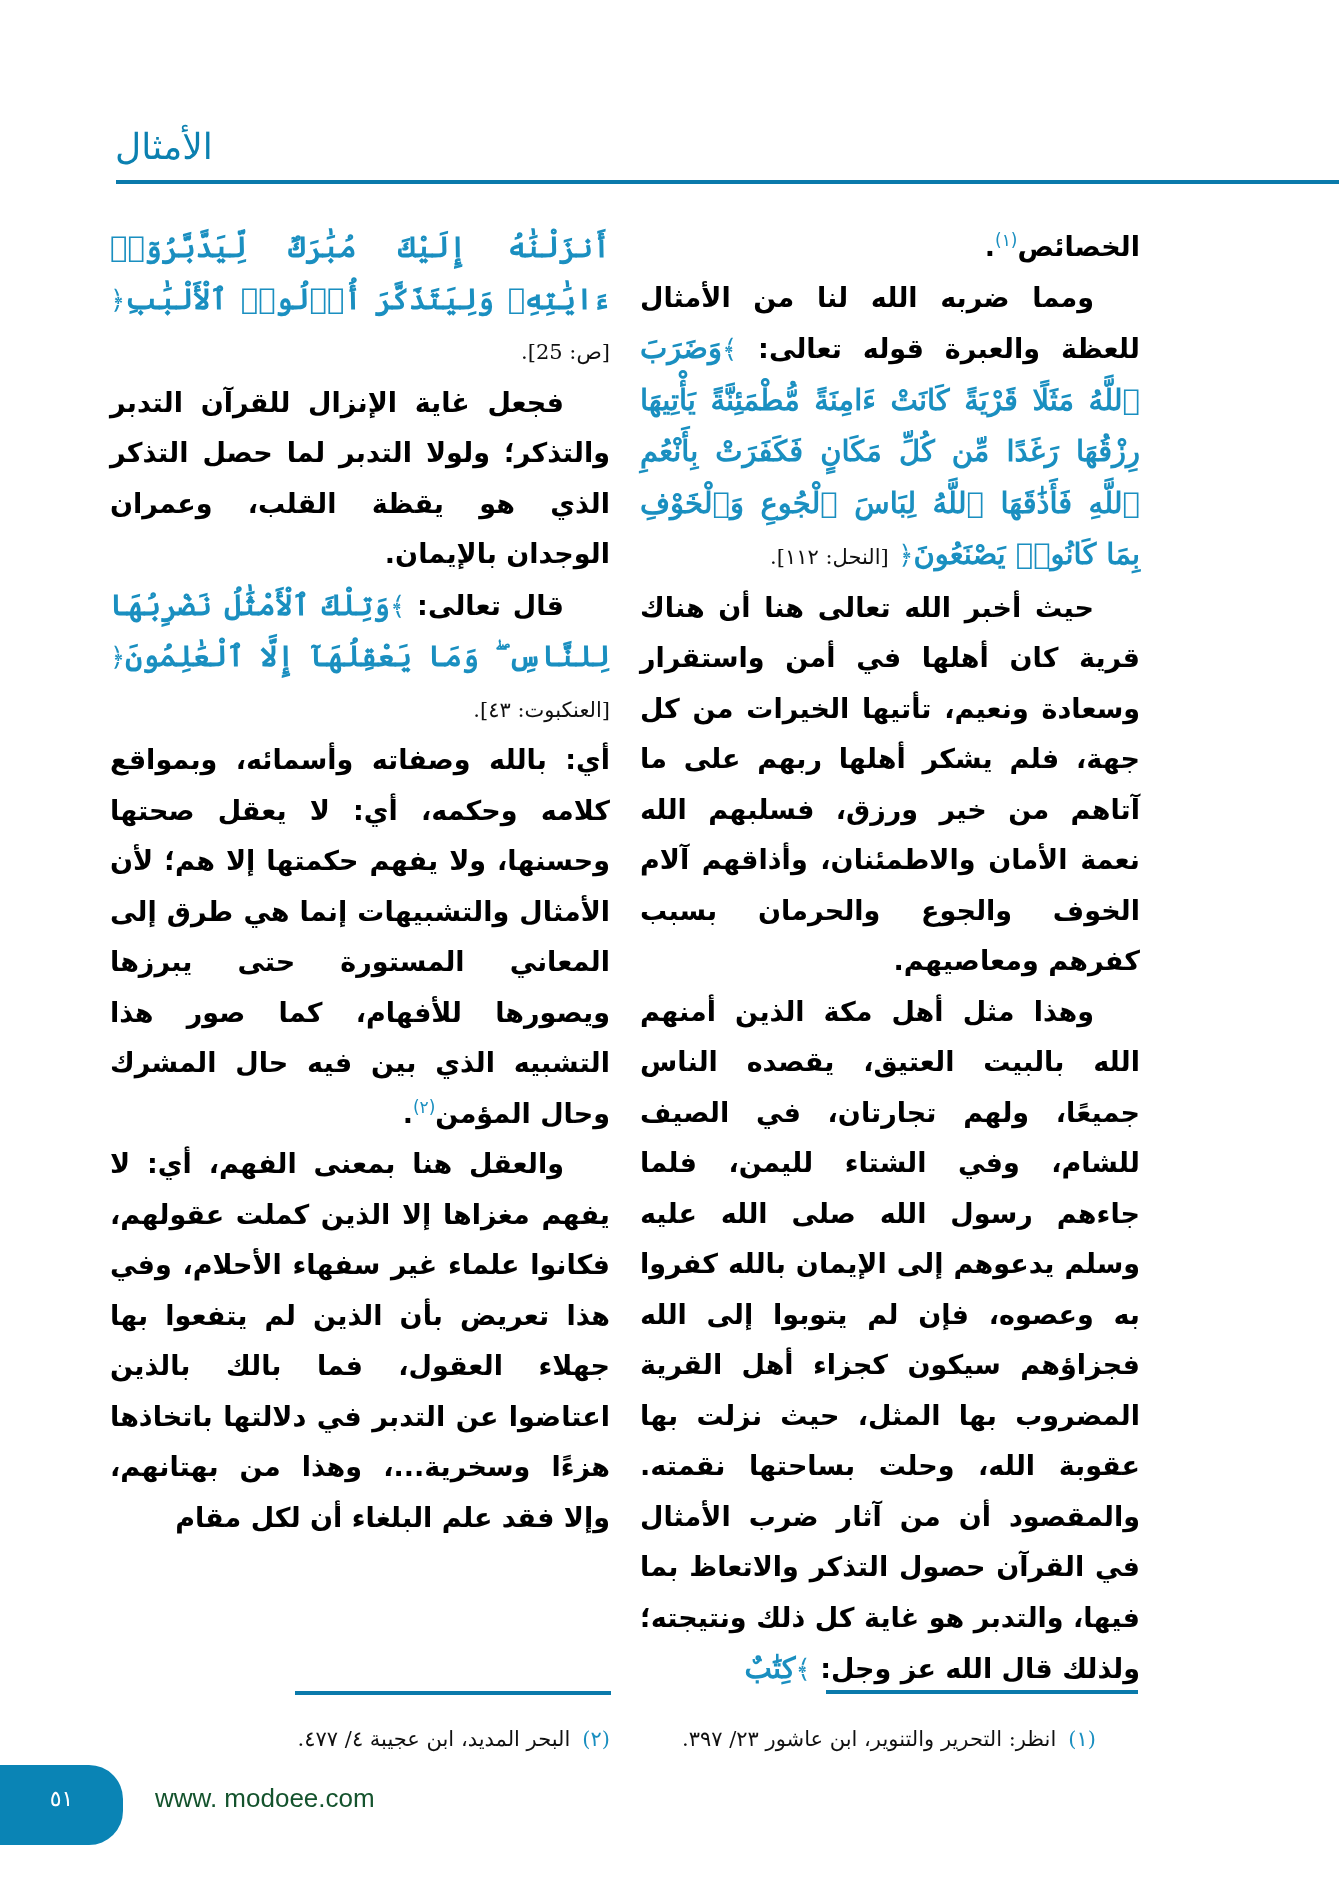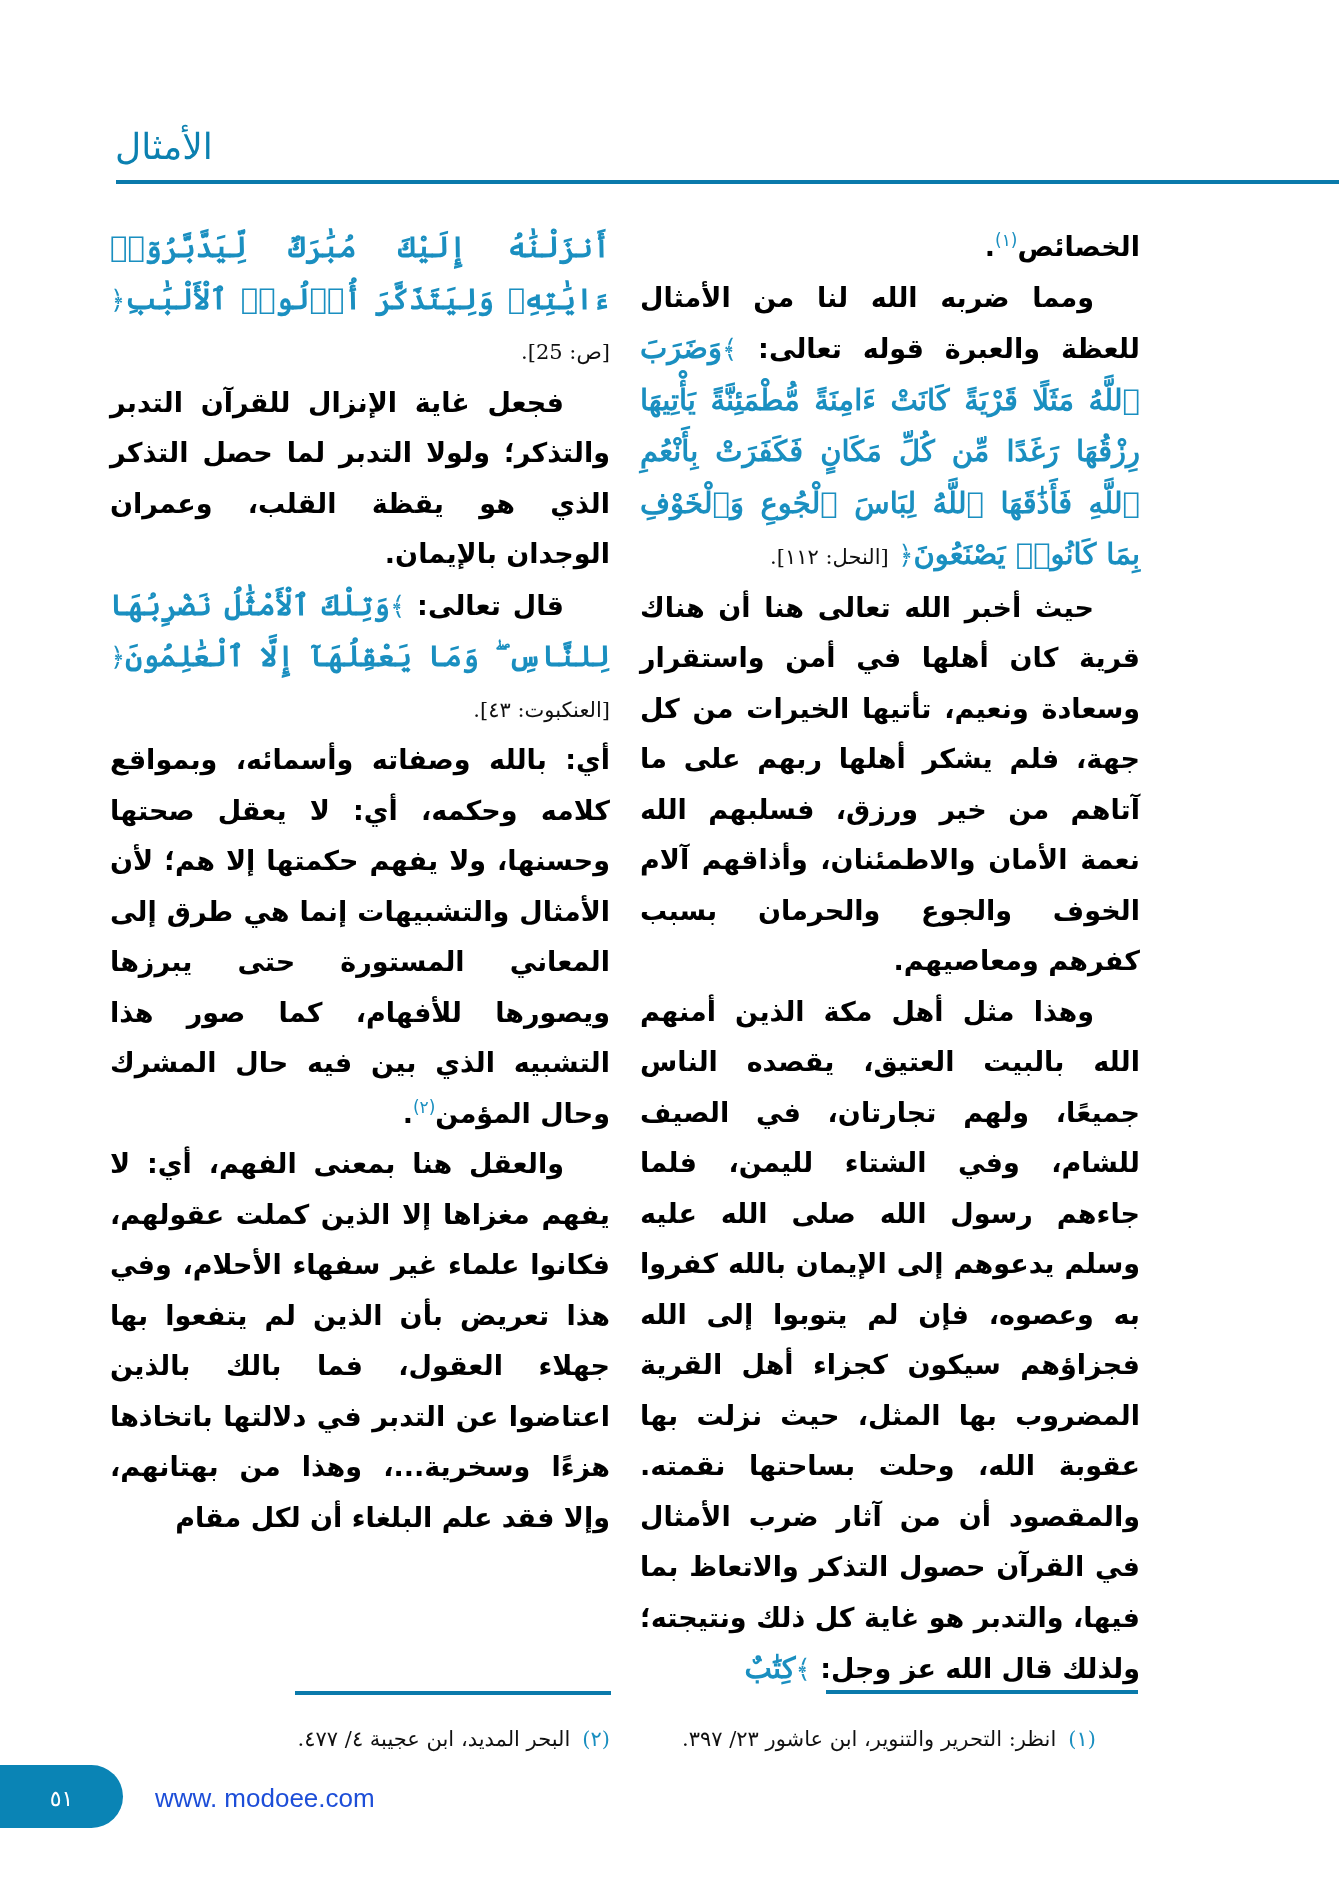--- a/index.html
+++ b/index.html
@@ -34,27 +34,27 @@
     .fn-rule-right { left: 826px; width: 312px; top: 1690px; }
     .fn-rule-left { left: 295px; width: 316px; top: 1691px; }
     .footnote {
       position: absolute; direction: rtl; font-family: "DejaVu Serif", serif;
       font-size: 21px; line-height: 30px; color: #111; top: 1703px; margin-top: 21px;
     }
     .footnote .fn-num { color: #1a8fc0; margin-left: 12px; }
     .footnote-right { left: 640px; width: 498px; text-align: center; }
     .footnote-left { left: 110px; width: 500px; text-align: right; }
     .page-tab {
-      position: absolute; left: 0; top: 1765px; width: 123px; height: 63px;
+      position: absolute; left: 0; top: 1765px; width: 123px; height: 80px;
       background: #0a84b5; border-radius: 0 34px 34px 0;
       color: #fff; font-size: 22px; line-height: 68px; text-align: center;
       font-family: Liberation Sans, sans-serif;
     }
     .site-url {
-      position: absolute; left: 155px; top: 1780px; color: #1d4ed8;
+      position: absolute; left: 155px; top: 1780px; color: #14532d;
       font-family: "Liberation Sans", sans-serif; font-size: 26px; line-height: 36px;
     }
   </style>
 </head>
 <body>
 
 <div class="header-title">الأمثال</div>
 <div class="header-rule"></div>
 
 <div class="col col-right">

